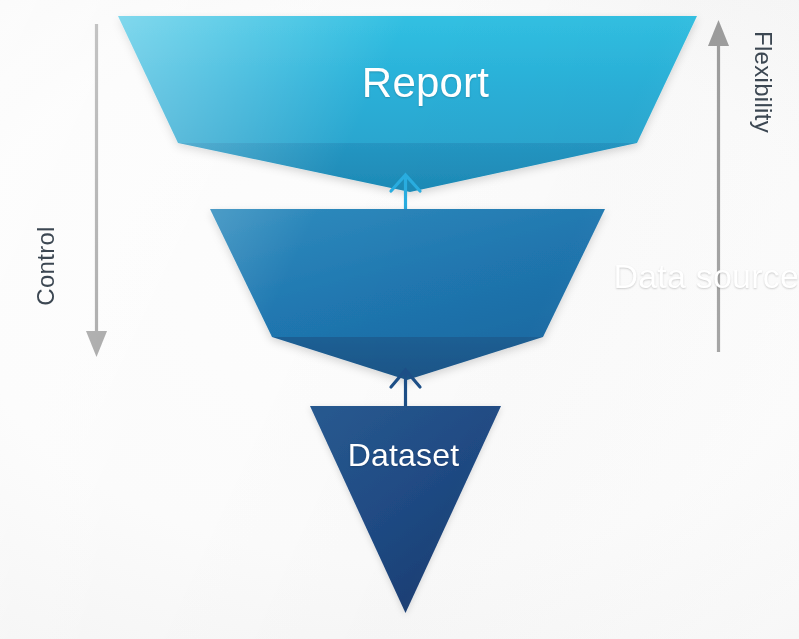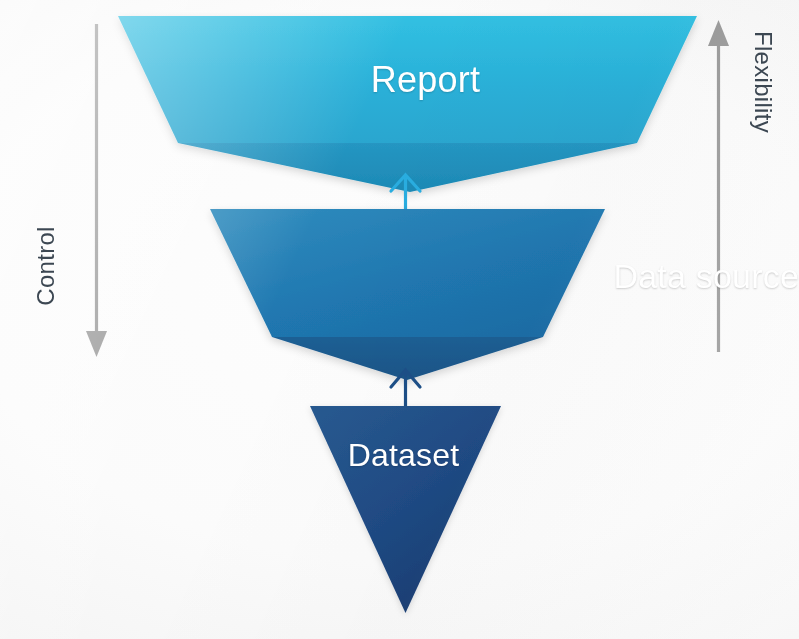--- a/index.html
+++ b/index.html
@@ -54,21 +54,21 @@
     font-weight: 400;
     white-space: nowrap;
     letter-spacing: 0.2px;
     text-shadow: 0 1px 2px rgba(0,0,0,0.18);
     pointer-events: none;
   }
   #label-report {
     left: 12px; right: 0;
     top: 62px;
     text-align: center;
-    font-size: 36px;
+    font-size: 42px;
     line-height: 1;
     padding-left: 40px;
   }
   #label-datasource {
     left: 0; right: 0;
     top: 259px;
     text-align: right;
     font-size: 34px;
     line-height: 1;
   }

